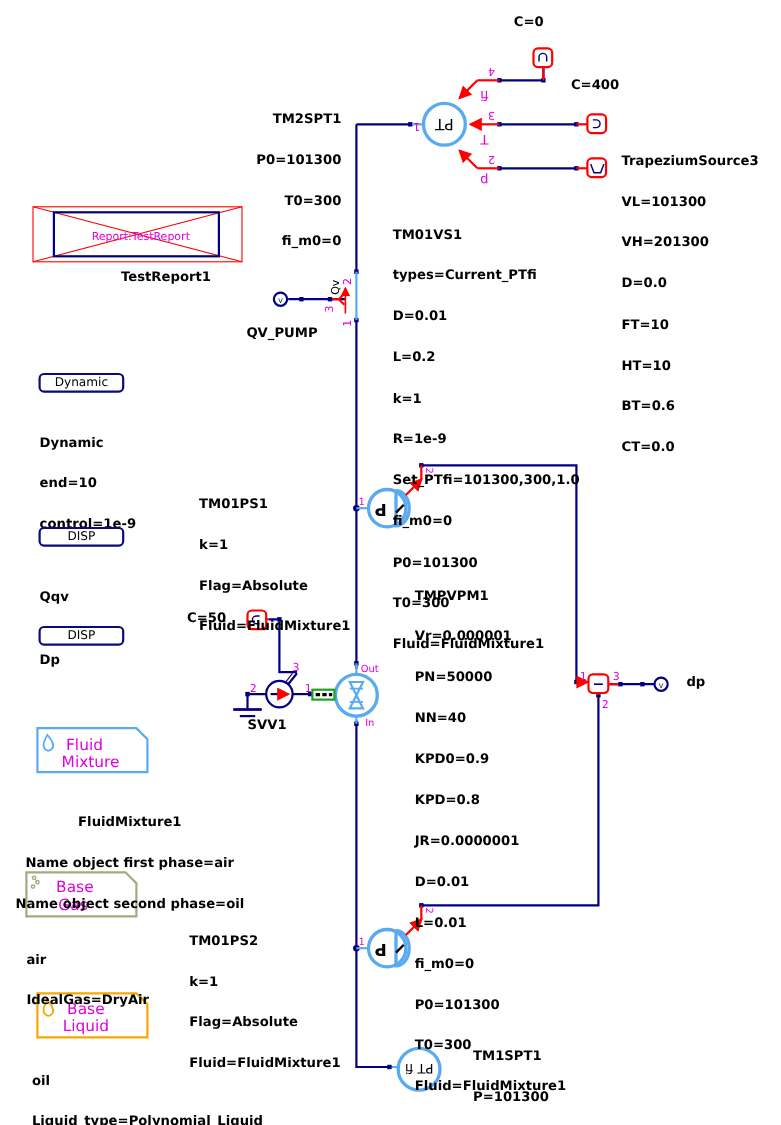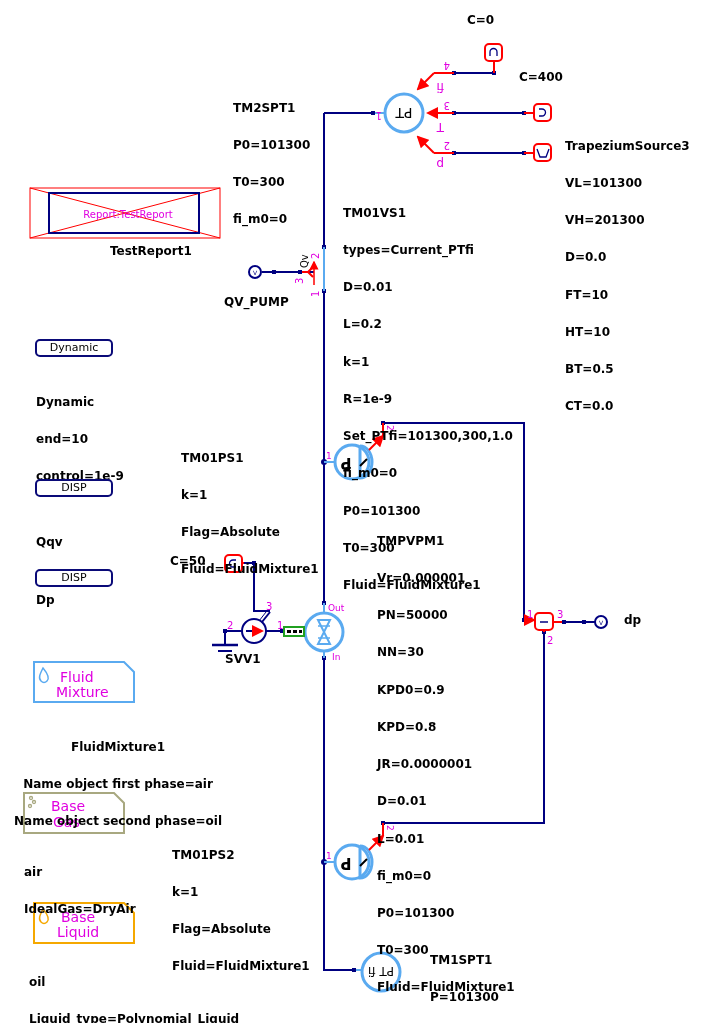--- a/index.html
+++ b/index.html
@@ -230,41 +230,41 @@
     <path d="M34,903 L124,903 L134,913 L134,943 L34,943 Z" fill="#fff" stroke="#f5a800" stroke-width="2"></path>
     <path d="M43,909 C40,915 38,919 41,922 C43,924 45,924 47,922 C50,919 48,915 43,909 Z" fill="none" stroke="#f5a800" stroke-width="1.5"></path>
     <text x="61" y="922" font-size="14" fill="#e000e0">Base</text>
     <text x="57" y="937" font-size="14" fill="#e000e0">Liquid</text>
   </g>
 </svg>
 
 <div class="lbl" style="left:467px;top:14px;">C=0</div>
 <div class="lbl" style="left:519px;top:71px;">C=400</div>
 
-<div class="lbl" style="left:233px;top:77px;">
+<div class="lbl" style="left:233px;top:77px;text-align:right;">
   <div>TM2SPT1</div>
   <div>P0=101300</div>
   <div>T0=300</div>
   <div>fi_m0=0</div>
 </div>
 
 <div class="lbl" style="left:565px;top:115px;">
   <div>TrapeziumSource3</div>
   <div>VL=101300</div>
   <div>VH=201300</div>
   <div>D=0.0</div>
   <div>FT=10</div>
   <div>HT=10</div>
-  <div>BT=0.5</div>
+  <div>BT=0.6</div>
   <div>CT=0.0</div>
 </div>
 
 <div class="lbl" style="left:110px;top:245px;">TestReport1</div>
 
-<div class="lbl" style="left:343px;top:182px;">
+<div class="lbl" style="left:357px;top:182px;">
   <div>TM01VS1</div>
   <div>types=Current_PTfi</div>
   <div>D=0.01</div>
   <div>L=0.2</div>
   <div>k=1</div>
   <div>R=1e-9</div>
   <div>Set_PTfi=101300,300,1.0</div>
   <div>fi_m0=0</div>
   <div>P0=101300</div>
   <div>T0=300</div>
@@ -293,21 +293,21 @@
 <div class="box-btn" style="left:35px;top:569px;width:78px;height:18px;">DISP</div>
 <div class="lbl" style="left:36px;top:594px;">Dp</div>
 
 <div class="lbl" style="left:170px;top:555px;">C=50</div>
 <div class="lbl" style="left:225px;top:653px;">SVV1</div>
 
 <div class="lbl" style="left:377px;top:510px;">
   <div>TMPVPM1</div>
   <div>Vr=0.000001</div>
   <div>PN=50000</div>
-  <div>NN=30</div>
+  <div>NN=40</div>
   <div>KPD0=0.9</div>
   <div>KPD=0.8</div>
   <div>JR=0.0000001</div>
   <div>D=0.01</div>
   <div>L=0.01</div>
   <div>fi_m0=0</div>
   <div>P0=101300</div>
   <div>T0=300</div>
   <div>Fluid=FluidMixture1</div>
 </div>

